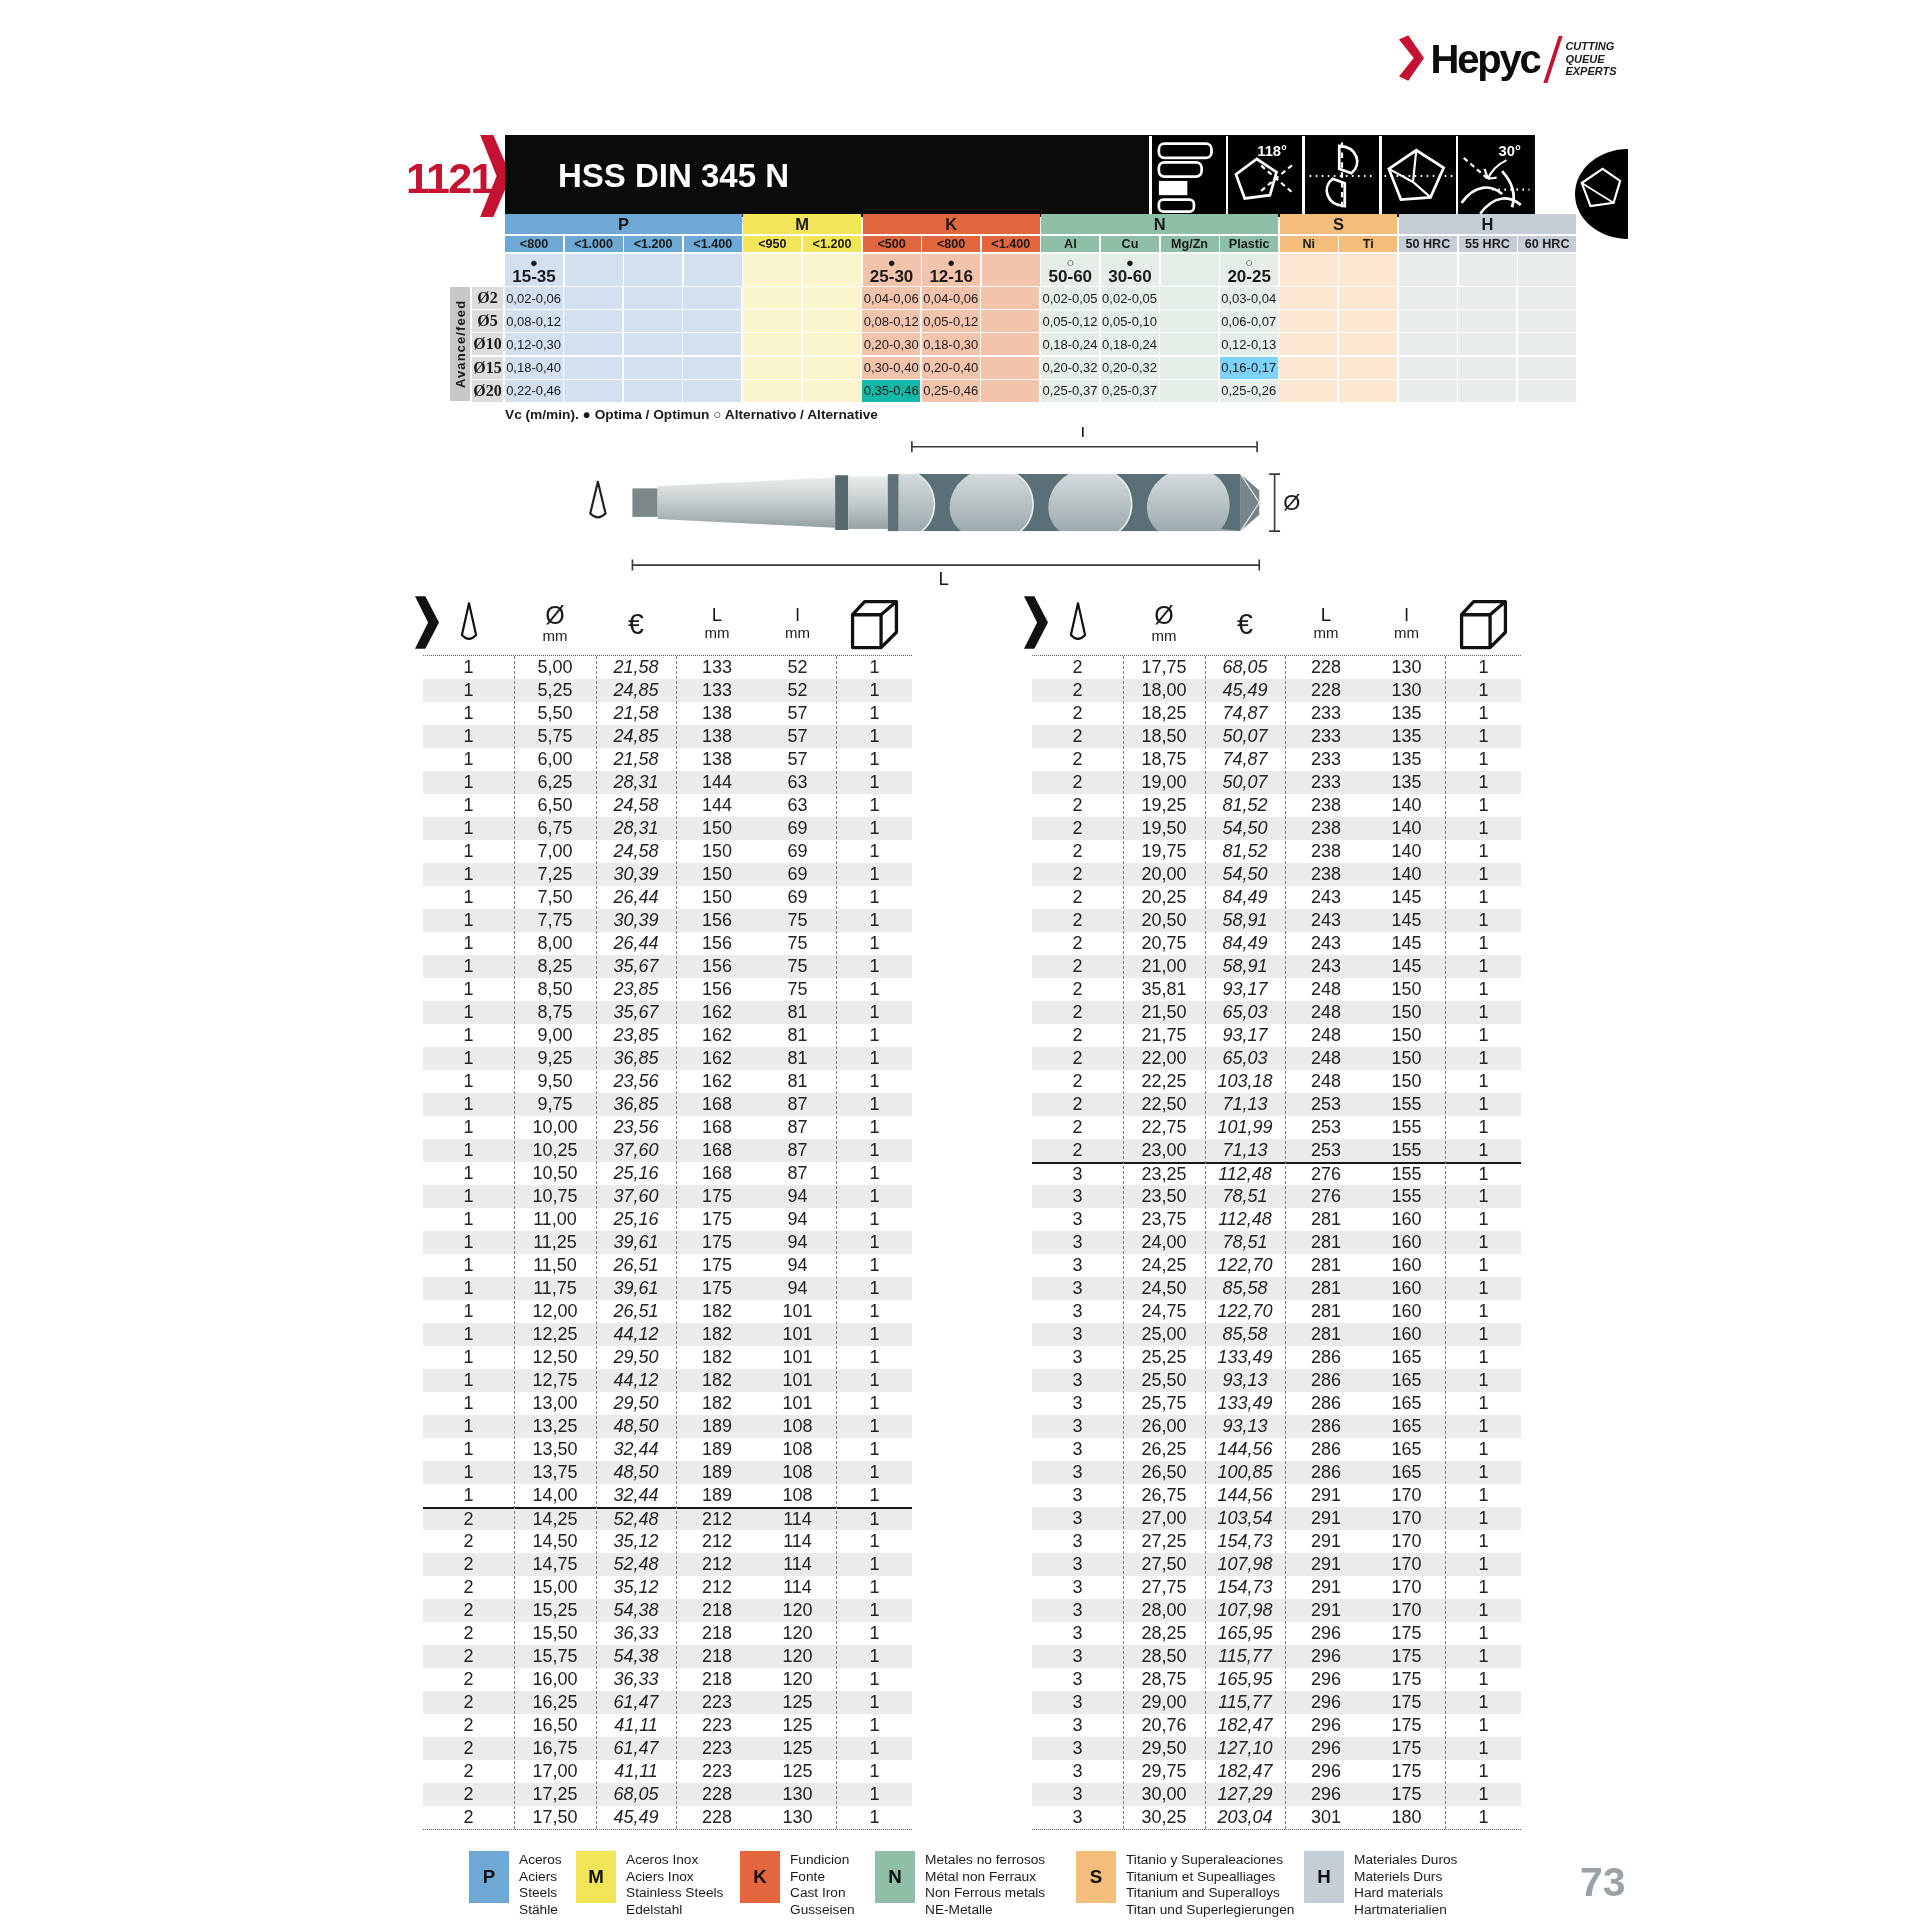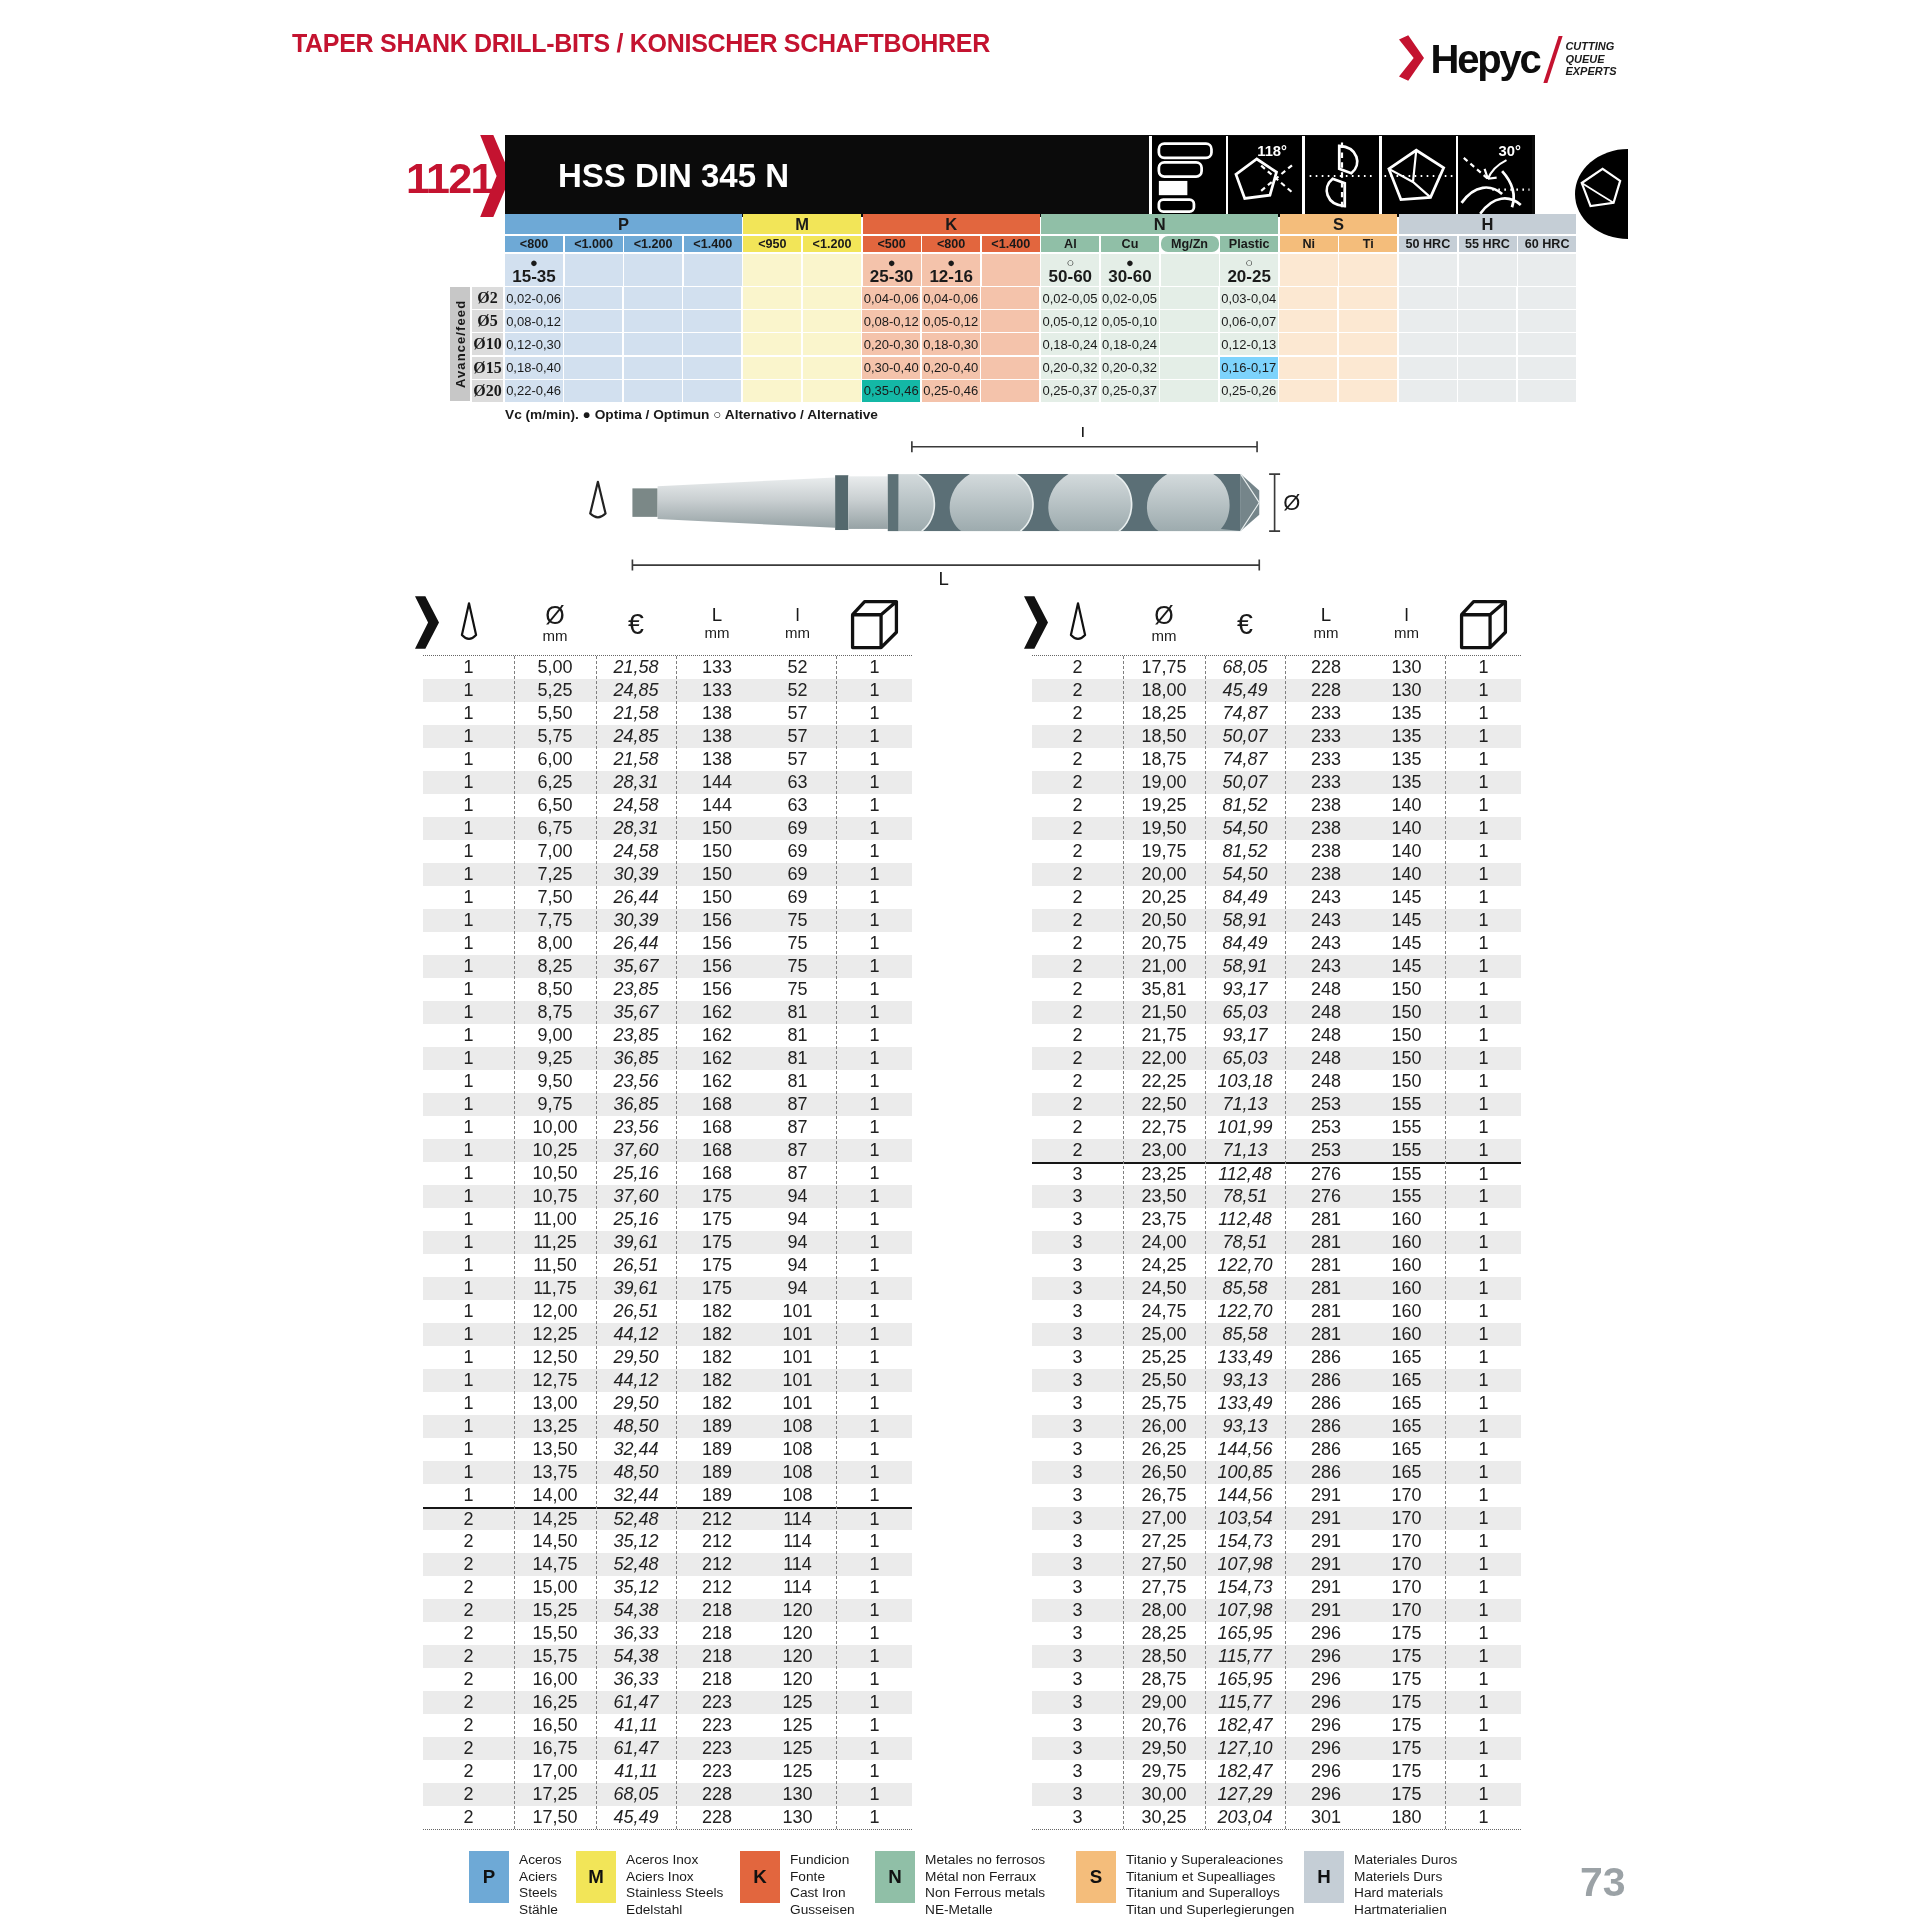--- a/index.html
+++ b/index.html
@@ -68,21 +68,20 @@
   .lg-lines { font-size:13.7px; line-height:16.5px; padding-top:1.1px; }
   .lg-p{left:469px;} .lg-m{left:576px;} .lg-k{left:740px;} .lg-n{left:875px;} .lg-s{left:1076px;} .lg-h{left:1304px;}
 
   .page-num { left:1580px; top:1859px; font-size:41px; font-weight:700; color:#9ba2a6; }
   .diagram { left:577px; top:427px; }
 </style>
 </head>
 <body>
 
 <div class="abs page-title">
-  <div>TAPER SHANK DRILL-BITS / KONISCHER SCHAFTBOHRER</div>
 </div>
 
 <div class="abs logo">
   <span>
     <svg width="25" height="46" viewBox="0 0 46 84">
         <path d="M0,8 L17,0 L46,42 L17,84 L0,76 L27,42 Z" fill="#c41330"></path>
       </svg>
   </span>
   <span class="logo-brand">Hepyc</span>
   <span class="logo-slash"></span>
@@ -168,21 +167,21 @@
       <div style="background: rgb(110, 169, 214);">&lt;1.000</div>
       <div style="background: rgb(110, 169, 214);">&lt;1.200</div>
       <div style="background: rgb(110, 169, 214);">&lt;1.400</div>
       <div style="background: rgb(242, 229, 88);">&lt;950</div>
       <div style="background: rgb(242, 229, 88);">&lt;1.200</div>
       <div style="background: rgb(226, 102, 62);">&lt;500</div>
       <div style="background: rgb(226, 102, 62);">&lt;800</div>
       <div style="background: rgb(226, 102, 62);">&lt;1.400</div>
       <div style="background: rgb(144, 191, 167);">Al</div>
       <div style="background: rgb(144, 191, 167);">Cu</div>
-      <div style="background: rgb(144, 191, 167); border-radius: 7px;">Mg/Zn</div>
+      <div style="background: rgb(144, 191, 167);">Mg/Zn</div>
       <div style="background: rgb(144, 191, 167);">Plastic</div>
       <div style="background: rgb(244, 189, 123);">Ni</div>
       <div style="background: rgb(244, 189, 123);">Ti</div>
       <div style="background: rgb(197, 206, 214);">50 HRC</div>
       <div style="background: rgb(197, 206, 214);">55 HRC</div>
       <div style="background: rgb(197, 206, 214);">60 HRC</div>
     </div>
   <div class="st-row st-vc" id="st-vc">
       <div style="background: rgb(210, 224, 239);">
         <span class="mk">●</span>

